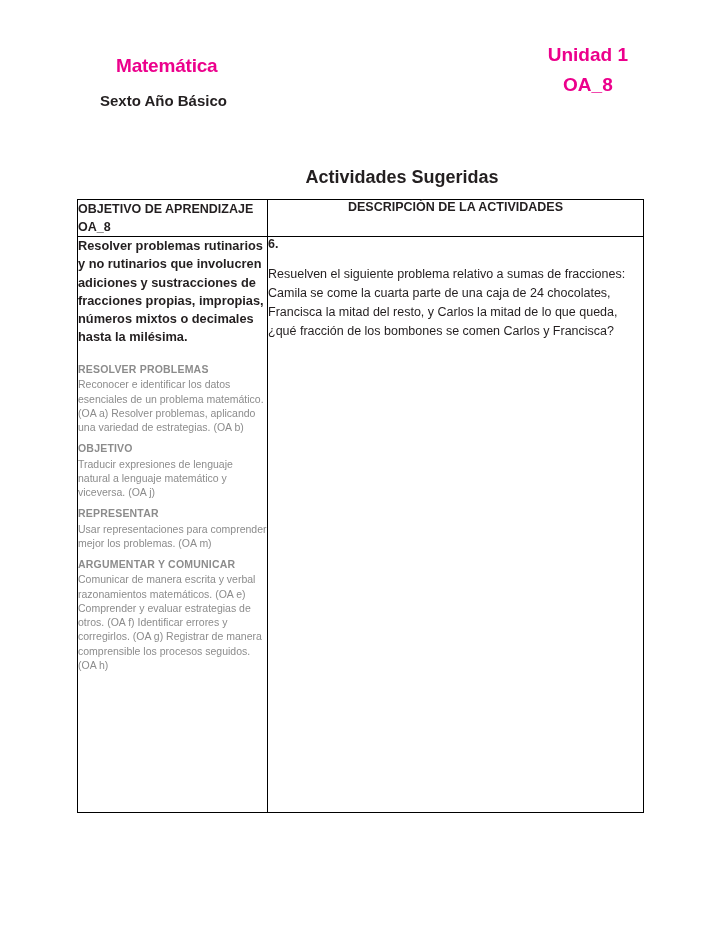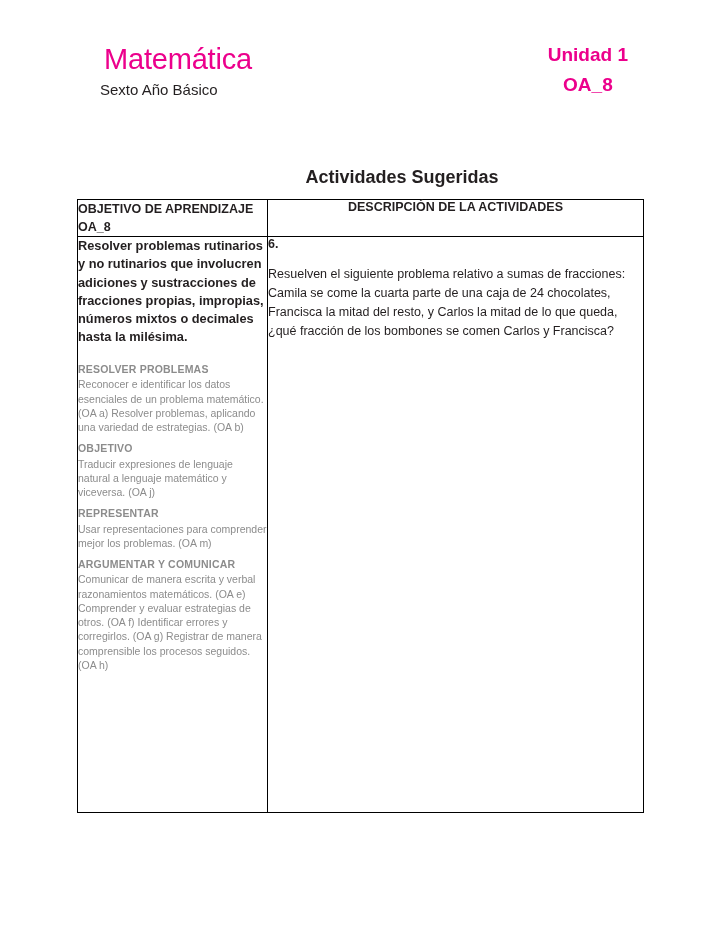--- a/index.html
+++ b/index.html
@@ -28,30 +28,30 @@
     left: 75px;
     right: 75px;
     height: 70px;
   }
   .header-left {
     position: absolute;
     left: 25px;
     top: 0;
   }
   .subject-title {
-    font-size: 29px;
-    font-weight: normal;
+    font-size: 19px;
+    font-weight: bold;
     color: #ec008c;
     line-height: 1.1;
-    margin: 4px;
+    margin: 16px;
     letter-spacing: -0.2px;
   }
   .subject-sub {
     font-size: 15px;
-    font-weight: normal;
+    font-weight: bold;
     color: #231f20;
     margin: 6px 0 0 0;
     line-height: 1.1;
   }
   .header-right {
     position: absolute;
     right: 17px;
     top: 4px;
     text-align: center;
   }

